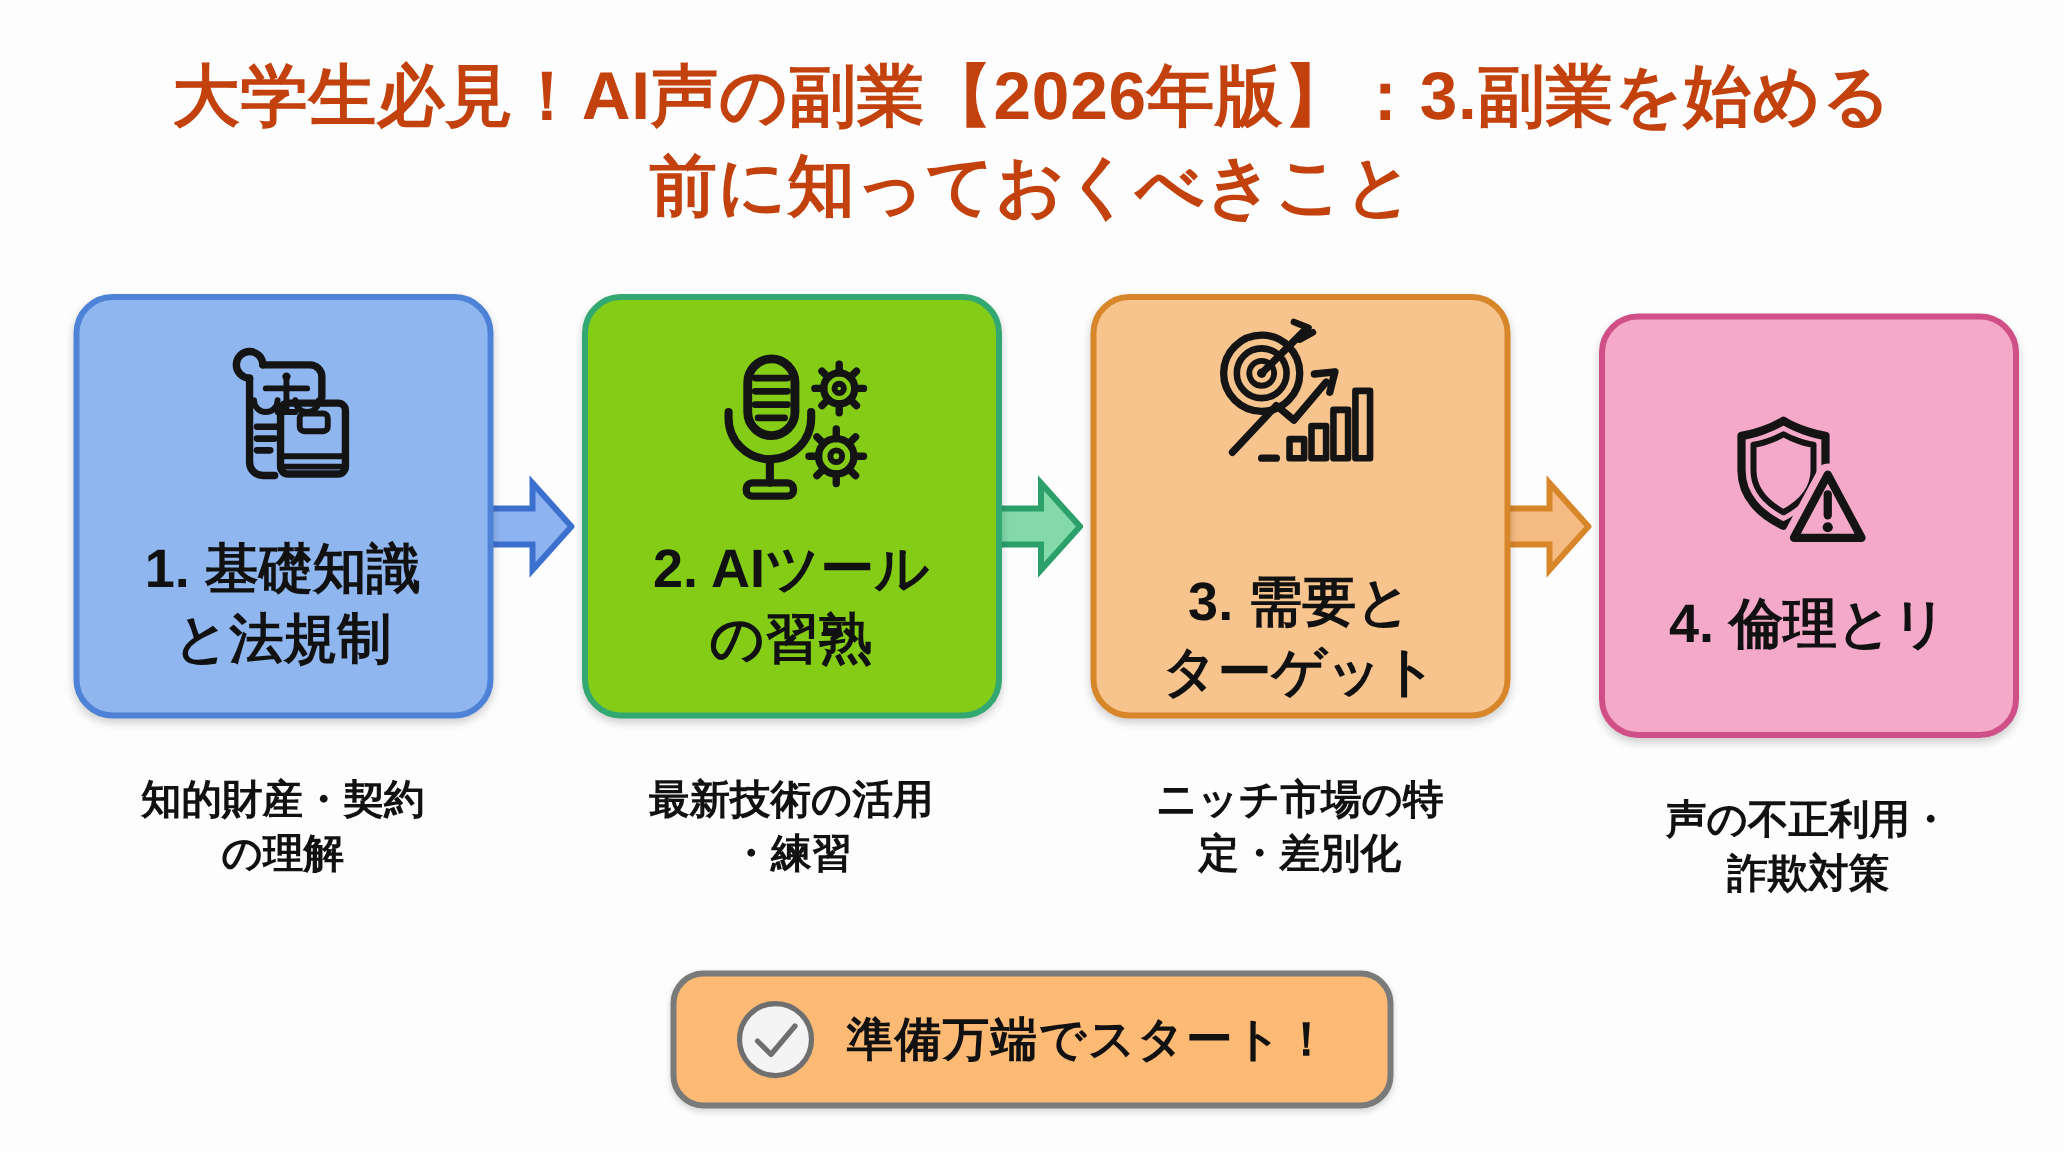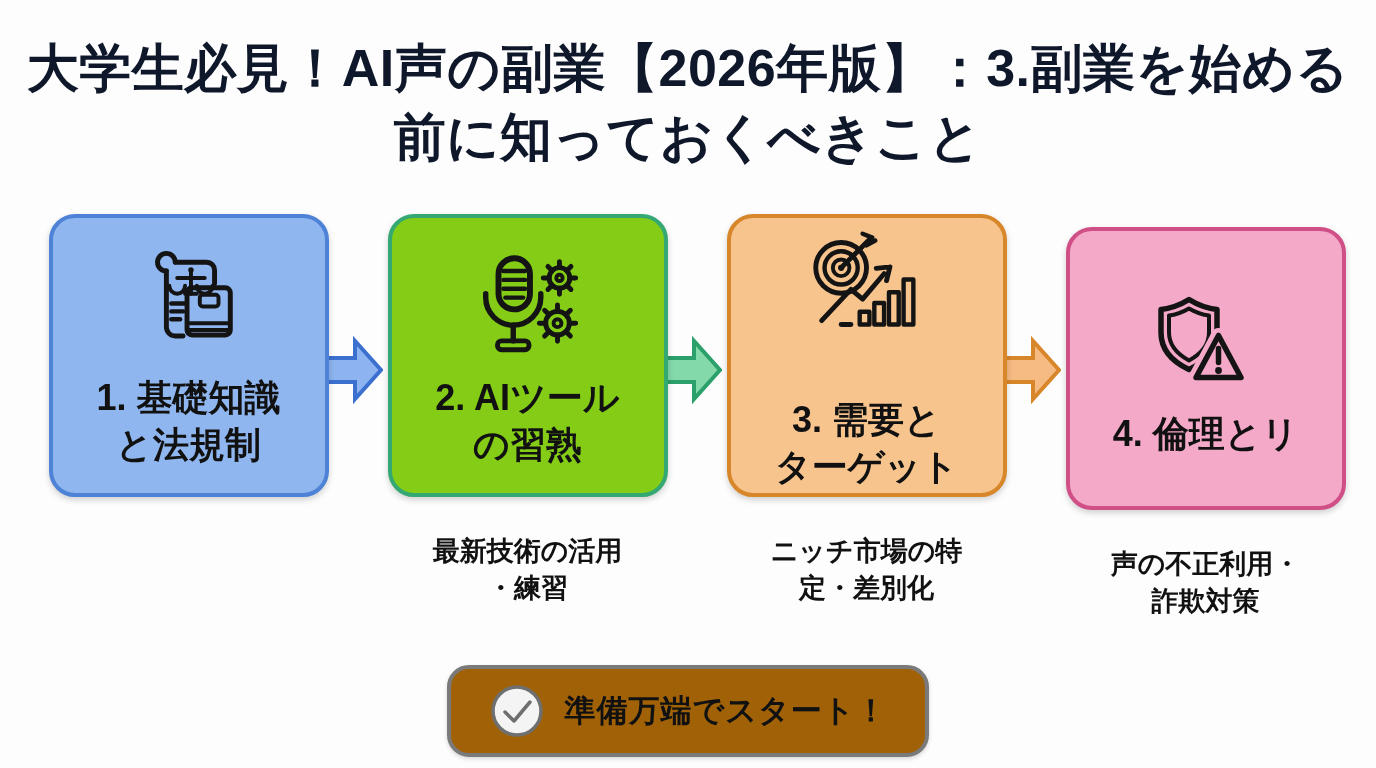--- a/index.html
+++ b/index.html
@@ -2,22 +2,22 @@
 <html><head>
 <meta charset="utf-8">
 <style>
   * { margin:0; padding:0; box-sizing:border-box; }
   html,body { background:#ffffff; }
   .canvas {
     position:relative; width:1376px; height:768px; overflow:hidden;
     background:#fdfdfd; font-family:"Liberation Sans","DejaVu Sans",sans-serif; color:#0d0d0d;
   }
   .title {
-    margin-top:34px; text-align:center; font-size:52px; font-weight:bold;
-    line-height:1.33; color:#0f172a; letter-spacing:0.5px;
+    margin-top:34px; text-align:center; font-size:45px; font-weight:bold;
+    line-height:1.33; color:#c2410c; letter-spacing:0.5px;
   }
   .steps-row {
     display:flex; justify-content:center; align-items:flex-start; margin-top:42px;padding-left:18px;
   }
   .step-col { width:280px; display:flex; flex-direction:column; align-items:center; }
   .step-box {
     position:relative; z-index:2; width:280px; height:283px; border-radius:26px;
     border:4px solid #888; background:#ddd;
     display:flex; flex-direction:column; align-items:center; justify-content:center;
     box-shadow:0 3px 6px rgba(0,0,0,0.18);
@@ -72,20 +72,24 @@
             <rect class="s" stroke-width="5" x="58" y="36" width="44" height="48" rx="5"></rect>
             <rect class="s" stroke-width="4" x="71" y="43" width="19" height="12" rx="3"></rect>
             <path class="s" stroke-width="4" d="M60,72 H100"></path>
             <path class="s" stroke-width="4" d="M58,79 H102"></path>
           </svg>
         </div>
         <div class="step-label">
           <div>1. 基礎知識</div>
           <div>と法規制</div>
         </div>
+      </div>
+      <div class="caption">
+        <div>知的財産・契約</div>
+        <div>の理解</div>
       </div>
     </div>
 
     <div class="arrow-slot">
       <svg width="66" height="72" viewBox="0 0 66 72">
         <path class="arrow-shape" d="M0,24 H38 V7 L64,36 L38,65 V48 H0 Z" style="fill: rgb(141, 180, 240); stroke: rgb(60, 112, 207);"></path>
       </svg>
     </div>
 
     <div class="step-col">
@@ -186,21 +190,21 @@
       </div>
       <div class="caption">
         <div>声の不正利用・</div>
         <div>詐欺対策</div>
       </div>
     </div>
 
   </div>
 
   <div class="badge-row">
-    <div class="badge" style="background-color: #a16207; border-color: rgb(122, 122, 122); justify-content: flex-end;">
+    <div class="badge" style="background-color: #fdba74; border-color: rgb(122, 122, 122); justify-content: flex-end;">
       <span style="display:flex;">
         <svg width="56" height="56" viewBox="0 0 56 56">
           <circle cx="28" cy="28" r="24" fill="#f4f4f4" stroke="#6f6f6f" stroke-width="3.5"></circle>
           <path d="M16,29 L25,38 L41,19" fill="none" stroke="#6f6f6f" stroke-width="3.5" stroke-linecap="round" stroke-linejoin="round"></path>
         </svg>
       </span>
       <span class="badge-text">準備万端でスタート！</span>
     </div>
   </div>
 

